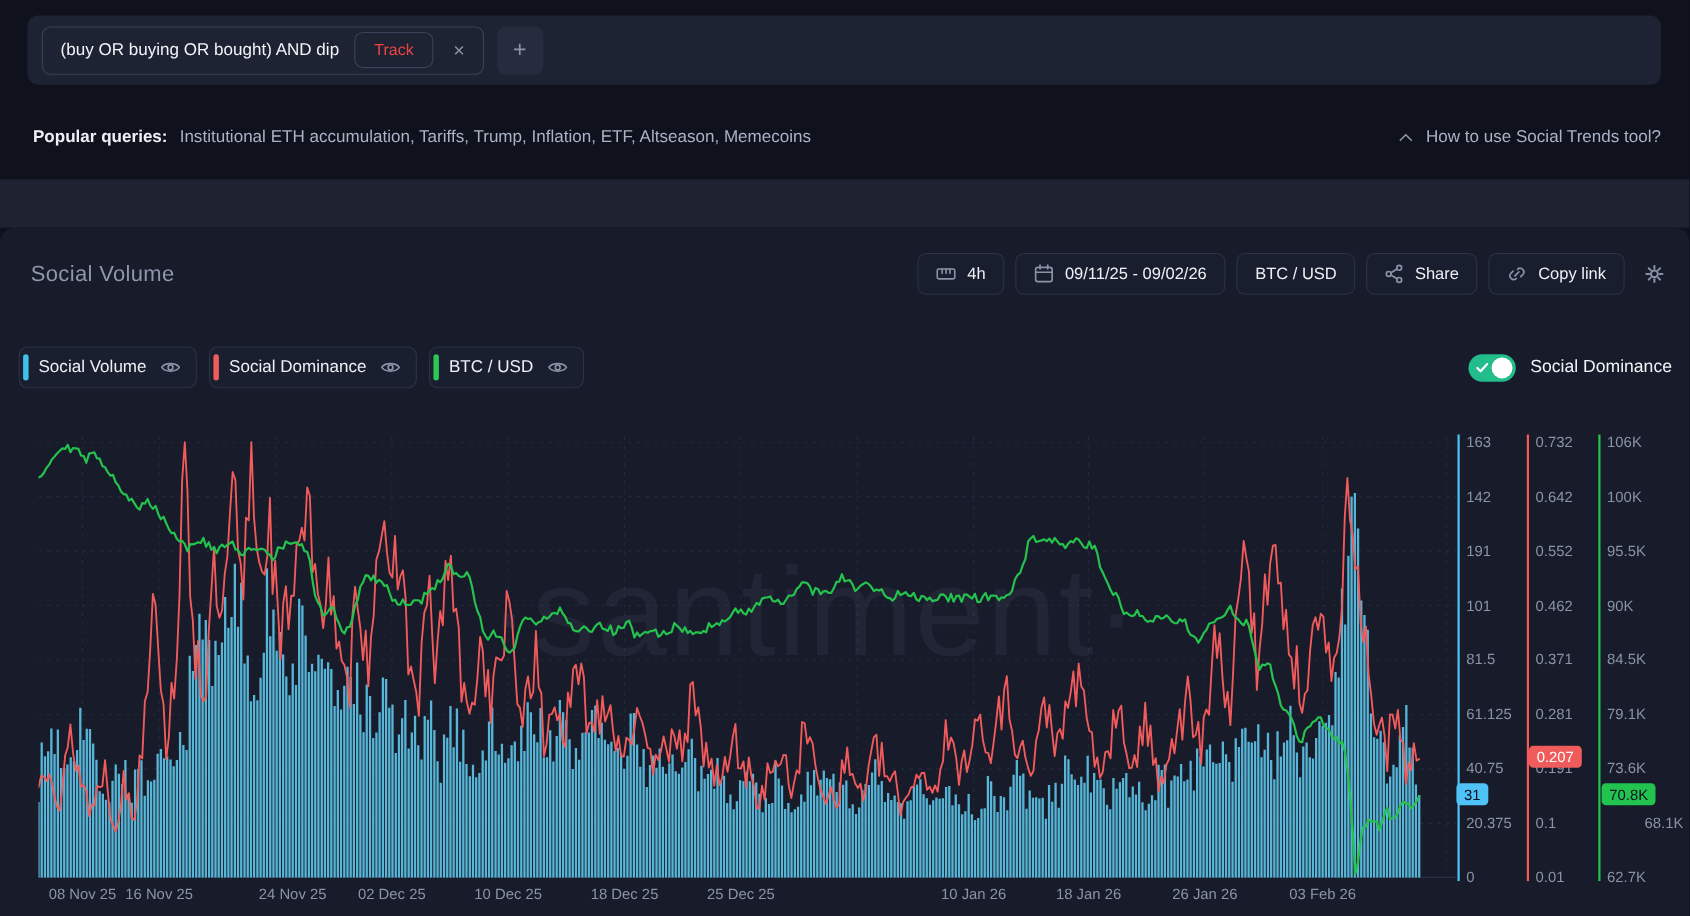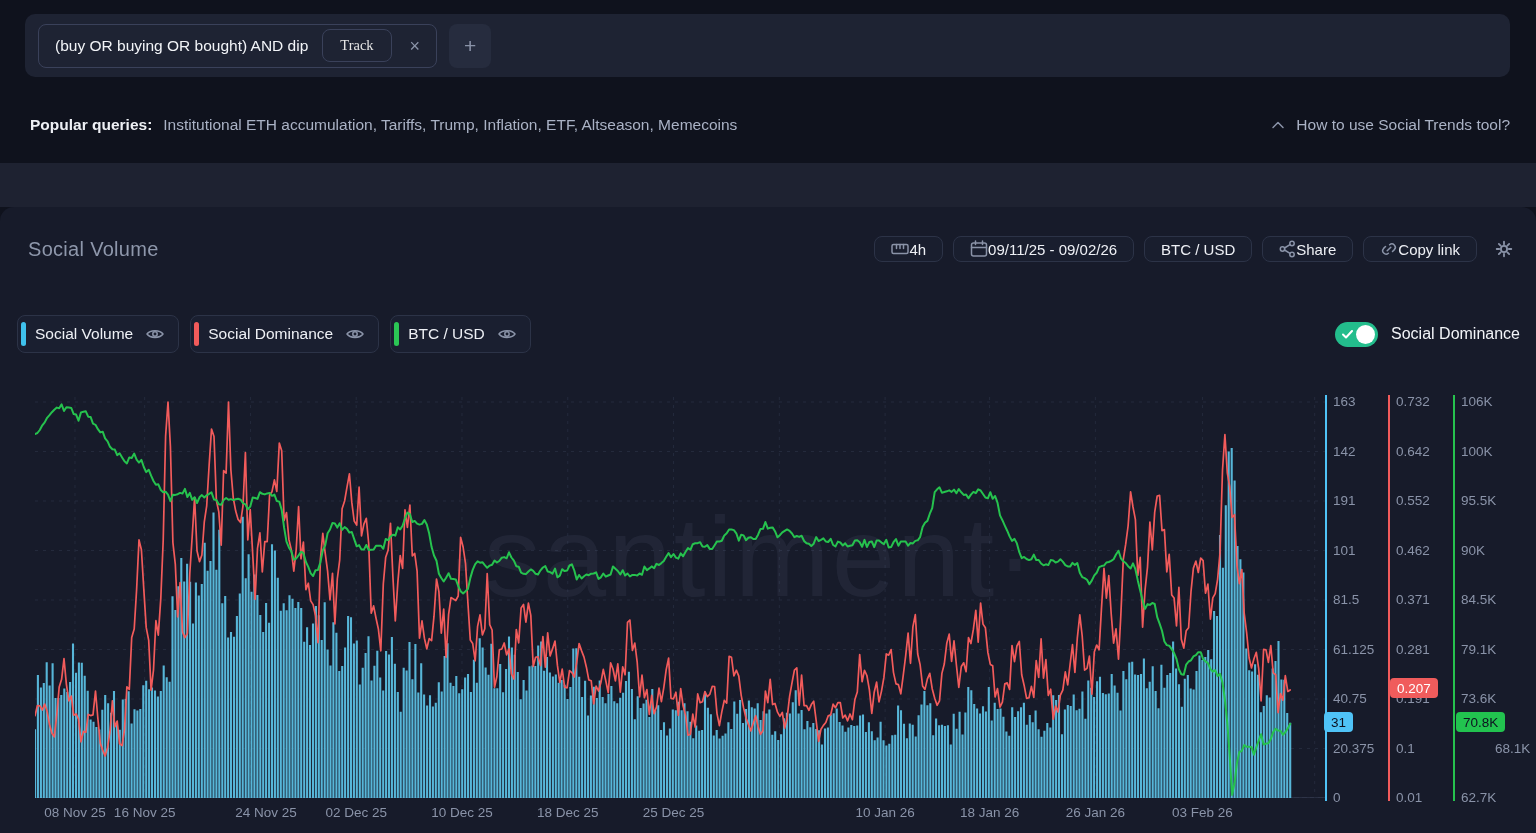--- a/index.html
+++ b/index.html
@@ -9,43 +9,43 @@
 
   
   .search-bar { position:absolute; left:25px; top:14px; width:1485px; height:63px;
                 background:#1e2333; border-radius:10px; display:flex; align-items:center;
                 padding-left:13px; gap:12px; }
   .query-chip { height:44px; border:1px solid #3a415a; border-radius:8px;
                 display:inline-flex; align-items:center; padding:0 12px 0 16px; gap:14px;
                 cursor:text;justify-content:flex-end; }
   .query-text { font-size:15.5px; color:#f2f4f8; white-space:nowrap; }
   .track-btn  { height:33px; padding:0 17px; border:1px solid #3a415a; border-radius:8px;
-                background:transparent; color:#e5e5e5; font-size:14.5px;
-                font-family:Liberation Serif, serif; cursor:pointer; }
+                background:transparent; color:#ef4444; font-size:14.5px;
+                font-family:Liberation Sans, sans-serif; cursor:pointer; }
   .chip-close { color:#8a93a8; font-size:18px; padding:0 4px; cursor:pointer; line-height:1; }
   .add-btn { width:42px; height:44px; background:#262c3e; border:none; border-radius:8px;
              color:#8a93a8; font-size:21px; cursor:pointer; font-family:"Liberation Sans",sans-serif; }
 
   
   .popular-row { position:absolute; left:30px; top:116px; width:1480px; display:flex;
                  align-items:center; font-size:15.5px; }
   .popular-label { color:#eef0f5; font-weight:700; margin-right:11px; white-space:nowrap; }
   .popular-list  { color:#aab2c5; cursor:pointer; white-space:nowrap; }
   .help-link { margin-left:auto; display:flex; align-items:center; gap:11px;
                color:#aab2c5; cursor:pointer; white-space:nowrap; }
 
   .band  { position:absolute; left:0; right:0; top:163px; height:44px; background:#1e2231; }
   .panel { position:absolute; left:0; right:0; top:207px; bottom:0; background:#171b2a;
            border-radius:14px 14px 0 0; }
 
   
   .panel-title { position:absolute; left:28px; top:31px; font-size:20px; font-weight:400;
                  color:#8e97ab; letter-spacing:.3px; }
   .controls { position:absolute; top:23px; right:15px; display:flex; align-items:center; gap:10px; }
-  .ctl-btn { height:26px; display:flex; align-items:center; padding:0 16px;
+  .ctl-btn { height:38px; display:flex; align-items:center; gap:10px; padding:0 16px;
              border:1px solid #2c3347; border-radius:8px; background:#191e2e; color:#eef0f5;
              font-size:15px; font-family:"Liberation Sans",sans-serif; cursor:pointer; white-space:nowrap; }
   .icon-btn { height:38px; width:34px; display:flex; align-items:center; justify-content:center;
               background:transparent; border:none; cursor:pointer; }
   .ico { stroke:#8a93a8; fill:none; stroke-width:1.5; stroke-linecap:round; stroke-linejoin:round; }
 
   
   .legend-row { position:absolute; top:108px; left:17px; right:16px; display:flex;
                 align-items:center; gap:11px; }
   .legend-chip { position:relative; height:38px; border:1px solid #2c3347; border-radius:8px;

